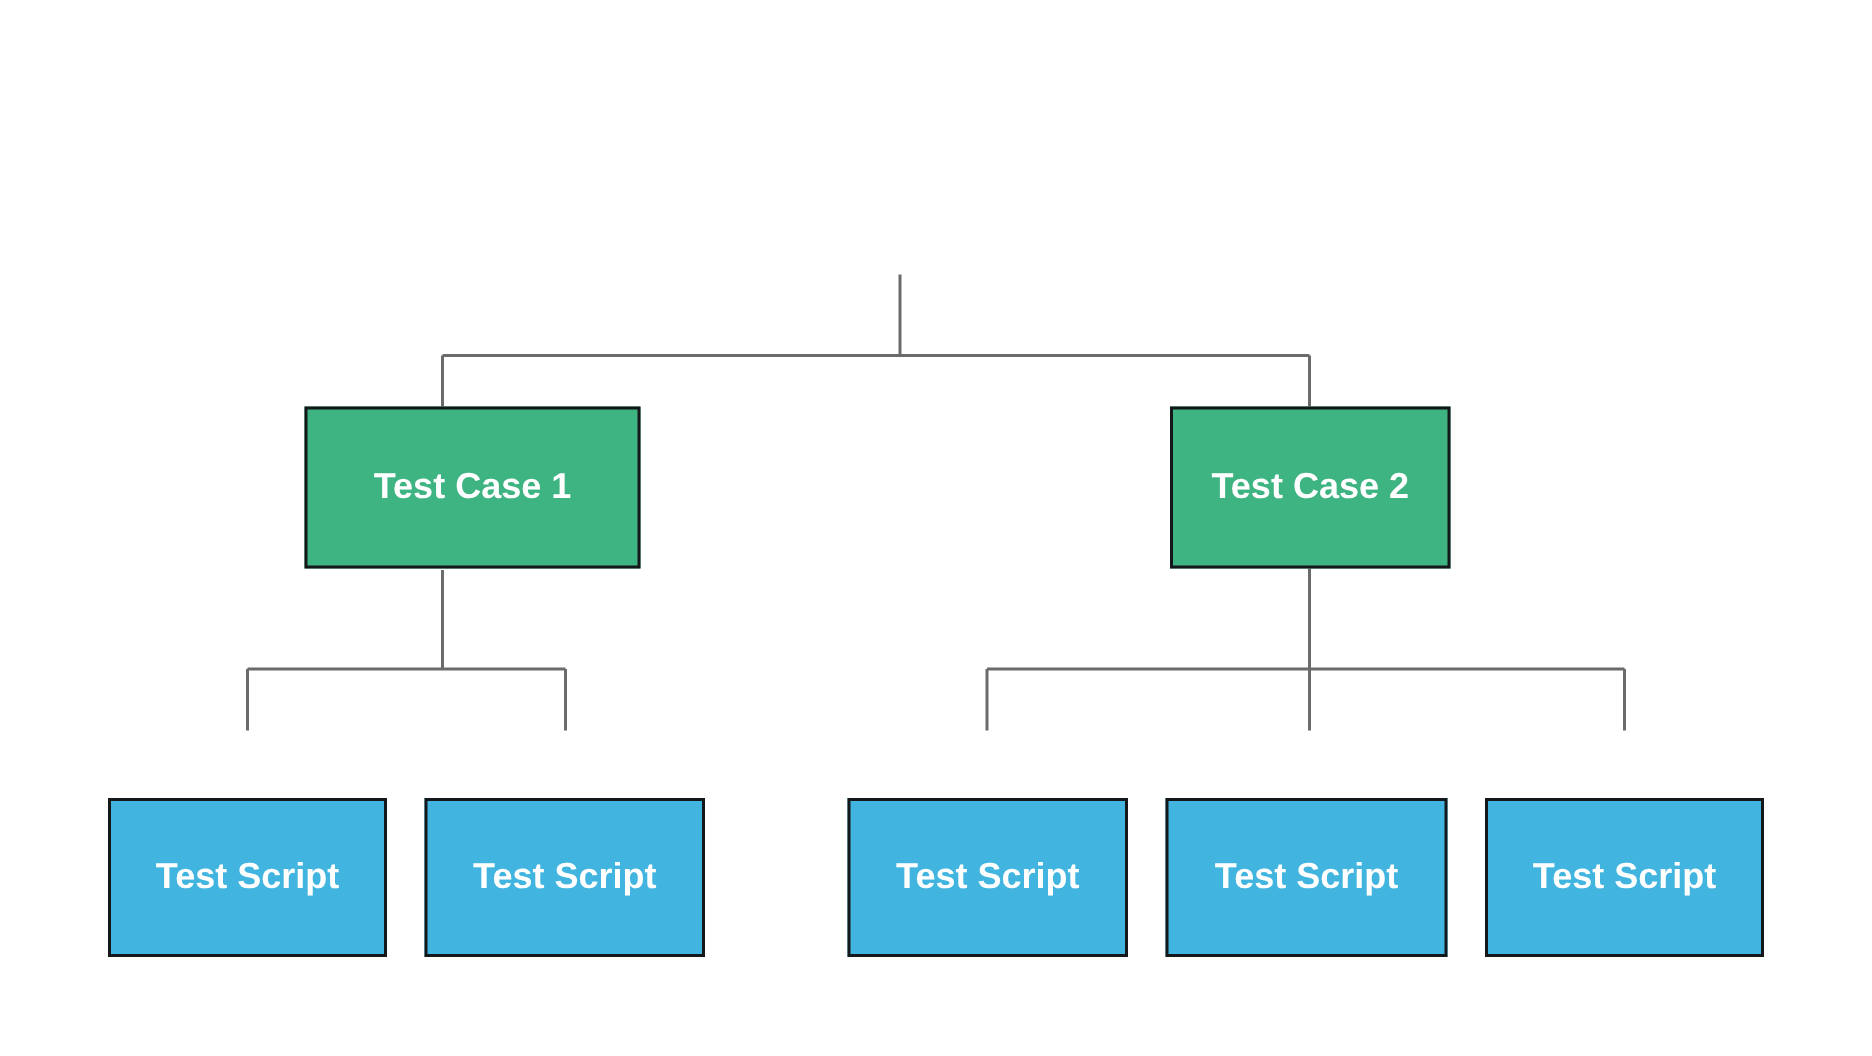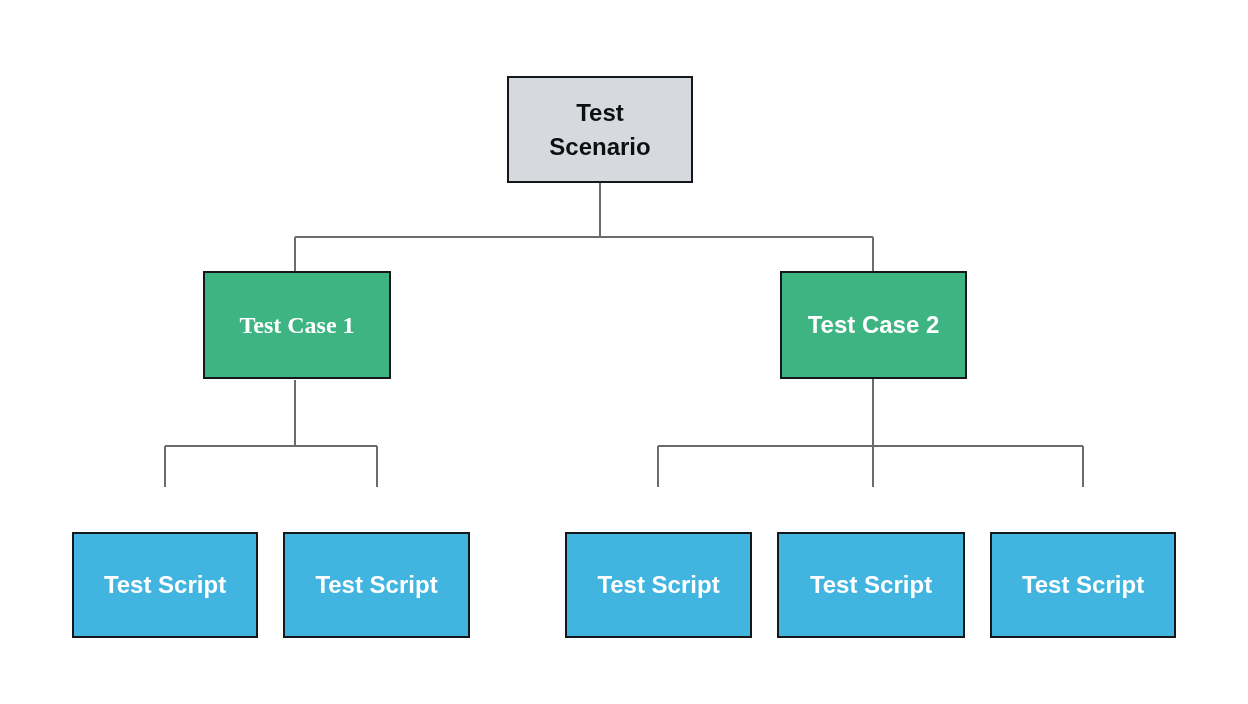--- a/index.html
+++ b/index.html
@@ -52,21 +52,21 @@
     background: var(--case-fill, #3db481);
     color: var(--node-text, #ffffff);
   }
   .node.script {
     background: var(--script-fill, #41b5e0);
     color: var(--node-text, #ffffff);
     margin-top: 45px;
   }
   
   .pos-root { left: 507px; top: 76px;  width: 186px; height: 107px; }
-  .pos-tc1  { left: 203px; top: 271px; width: 188px; height: 108px; font-family: Liberation Serif, serif; }
+  .pos-tc1  { left: 203px; top: 271px; width: 224px; height: 108px; }
   .pos-tc2  { left: 780px; top: 271px; width: 187px; height: 108px; }
   .pos-ts1  { left: 72px;  top: 487px; width: 186px; height: 106px; }
   .pos-ts2  { left: 283px; top: 487px; width: 187px; height: 106px; }
   .pos-ts3  { left: 565px; top: 487px; width: 187px; height: 106px; }
   .pos-ts4  { left: 777px; top: 487px; width: 188px; height: 106px; }
   .pos-ts5  { left: 990px; top: 487px; width: 186px; height: 106px; }
 </style>
 </head>
 <body>
 
@@ -83,23 +83,20 @@
     <path class="cline" d="M165 446 H377"></path>
     <path class="cline" d="M165 446 V487"></path>
     <path class="cline" d="M377 446 V487"></path>
 
     <path class="cline" d="M873 379 V487"></path>
     <path class="cline" d="M658 446 H1083"></path>
     <path class="cline" d="M658 446 V487"></path>
     <path class="cline" d="M1083 446 V487"></path>
   </svg>
 
-  <div class="node scenario pos-root">
-    <span class="label">Test Scenario</span>
-  </div>
 
   <div class="node case pos-tc1">
     <span class="label">Test Case 1</span>
   </div>
 
   <div class="node case pos-tc2">
     <span class="label">Test Case 2</span>
   </div>
 
   <div class="node script pos-ts1">

